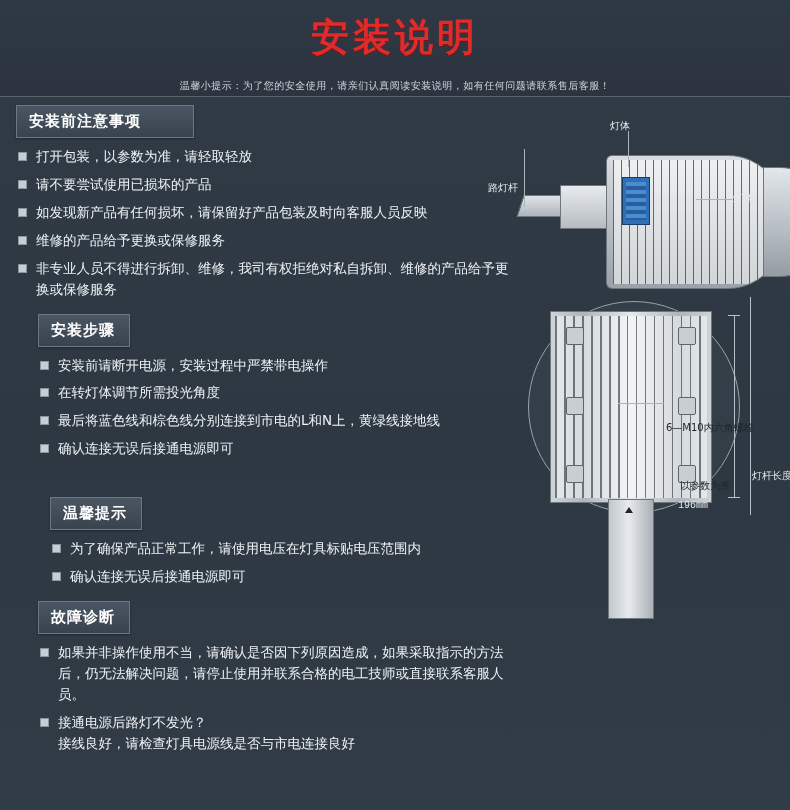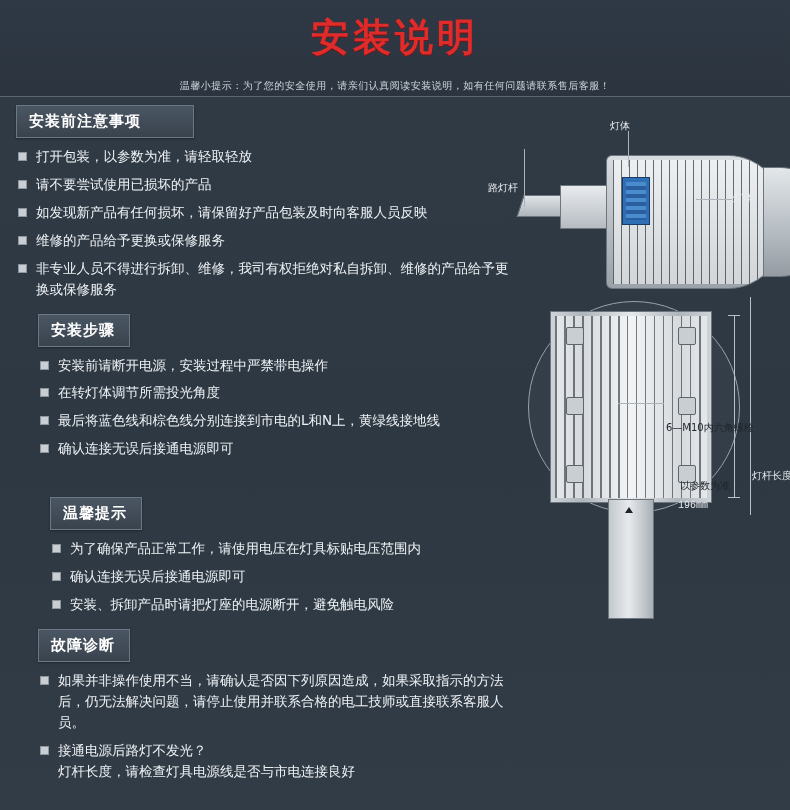--- a/index.html
+++ b/index.html
@@ -339,33 +339,32 @@
           <li><span>最后将蓝色线和棕色线分别连接到市电的L和N上，黄绿线接地线</span></li>
           <li><span>确认连接无误后接通电源即可</span></li>
         </ul>
       </div>
 
       <div class="block indent-2">
         <div class="ribbon">温馨提示</div>
         <ul class="items">
           <li><span>为了确保产品正常工作，请使用电压在灯具标贴电压范围内</span></li>
           <li><span>确认连接无误后接通电源即可</span></li>
-          <li><span>安装、拆卸产品时请把灯座的电源断开，避免触电风险</span></li>
         </ul>
       </div>
 
       <div class="block indent-1">
         <div class="ribbon">故障诊断</div>
         <ul class="items">
           <li>
             <span>如果并非操作使用不当，请确认是否因下列原因造成，如果采取指示的方法后，仍无法解决问题，请停止使用并联系合格的电工技师或直接联系客服人员。</span>
           </li>
           <li>
             <span>接通电源后路灯不发光？</span>
-            <span class="sub">灯杆长度，请检查灯具电源线是否与市电连接良好</span>
+            <span class="sub">接线良好，请检查灯具电源线是否与市电连接良好</span>
           </li>
         </ul>
       </div>
 
     </div>
 
   </div>
 </div>
 
 </body></html>

